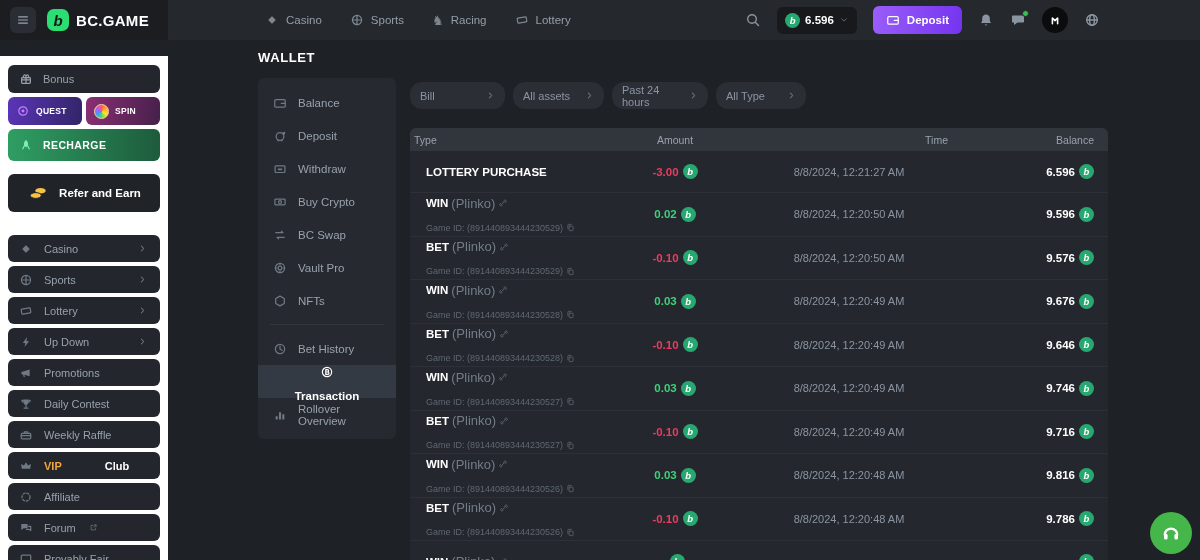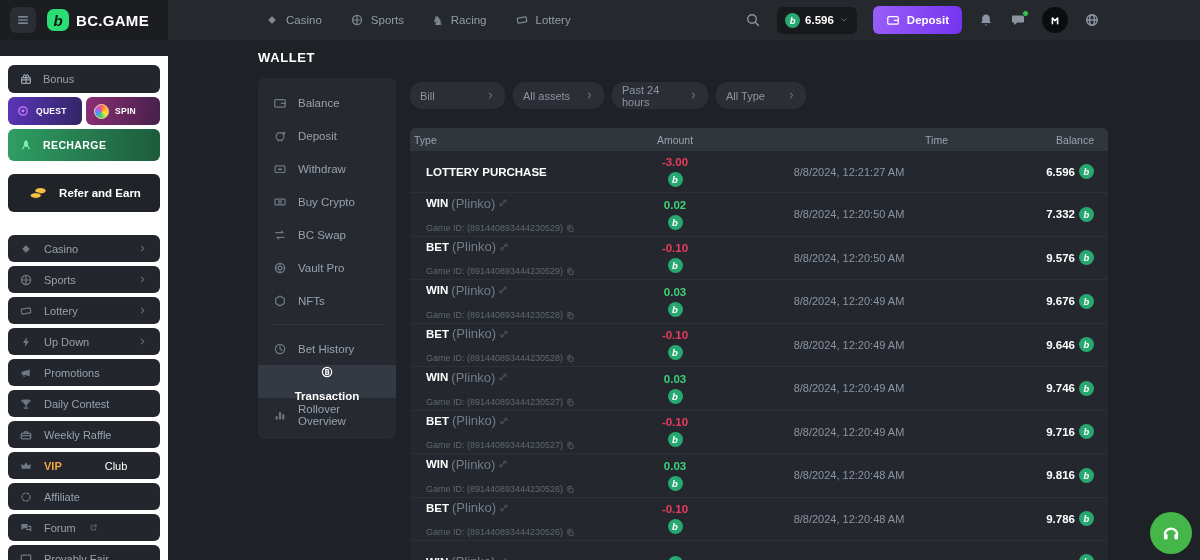--- a/index.html
+++ b/index.html
@@ -47,21 +47,21 @@
   .recharge .icn { color:#7ef0b2; }
   .refer { height:38px; border-radius:6px; background:#202328; display:flex; align-items:center; gap:10px; padding:0 10px; font-weight:700; font-size:11.5px; margin-bottom:23px; cursor:pointer;justify-content:center; }
   .refer .icn { color:#f7c244; }
   .refer .icn svg { width:22px; height:20px; }
   .smenu { display:flex; flex-direction:column; gap:4px; }
   .sitem { height:27px; background:#23262c; border-radius:6px; display:flex; align-items:center; gap:11px; padding:0 11px; color:#98a2ad; font-size:11px; cursor:pointer; }
   .sitem .icn { color:#6f7984; width:14px; }
   .sitem .chev { margin-left:auto; color:#6b7480; }
   .sitem .chev svg { width:9px; height:9px; }
   .sitem .pfx { color:#f3a63d; font-weight:800; margin-right:-7px; }
-  .sitem.vip .lbl { color:#fff; font-weight:400;padding-left:39px; }
+  .sitem.vip .lbl { color:#fff; font-weight:700;padding-left:39px; }
   .sitem .ext { color:#6b7480; }
   .sitem .ext svg { width:9px; height:9px; }
 
   
   .wallet-title { position:absolute; left:258px; top:50px; font-size:13px; font-weight:800; letter-spacing:.6px; }
   .wnav { position:absolute; left:258px; top:78px; width:138px; background:#26292f; border-radius:6px; padding:8px 0; }
   .witem { height:33px; display:flex; align-items:center; gap:11px; padding:0 15px; color:#98a2ad; font-size:11.5px; cursor:pointer; }
   .witem .icn { color:#6f7984; }
   .witem.active { background:#343a43; color:#fff; font-weight:700;flex-direction:column; }
   .witem.active .icn { color:#fff; }
@@ -79,23 +79,23 @@
   .thead { display:grid; grid-template-columns:190px 150px 1fr 160px; height:23px; align-items:center; background:#31353c; color:#9aa3ad; font-size:10.5px; }
   .th-type { padding-left:4px; } .th-amount { text-align:center; }
   .th-time { text-align:right; } .th-balance { text-align:right; padding-right:14px; }
   .trow { display:grid; grid-template-columns:190px 150px 1fr 160px; align-items:center; height:43.5px; border-bottom:1px solid rgba(255,255,255,.045); cursor:pointer; }
   .trow.simple { height:42px; }
   .c-type { padding-left:16px; }
   .tline { display:flex; align-items:center; gap:3px; }
   .t-main { font-size:11.5px; font-weight:700; white-space:nowrap; }
   .t-game { font-size:13px; color:#737d88; white-space:nowrap; }
   .lnk { color:#5f6872; } .lnk svg { width:10px; height:10px; }
-  .gline { display:flex; align-items:flex-end; gap:3px; margin-top:12px; color:#5f6872; font-size:9px; white-space:nowrap; }
+  .gline { display:flex; align-items:center; gap:3px; margin-top:12px; color:#5f6872; font-size:9px; white-space:nowrap; }
   .cpy { color:#5f6872; } .cpy svg { width:9px; height:9px; }
-  .c-amount { display:flex; align-items:center; justify-content:center; gap:4px; font-size:11.5px; font-weight:700;flex-direction:column; }
+  .c-amount { display:flex; align-items:center; justify-content:center; gap:4px; font-size:11.5px; font-weight:700; }
   .amt.pos { color:#3fd179; } .amt.neg { color:#ea3c5f; }
   .c-time { text-align:center; color:#8b95a1; font-size:11px; }
   .c-balance { display:flex; align-items:center; justify-content:flex-end; gap:4px; padding-right:14px; font-size:11.5px; font-weight:700; }
 
   .support { position:absolute; left:1150px; top:512px; width:42px; height:42px; border-radius:50%; background:#45b649; display:flex; align-items:center; justify-content:center; color:#fff; cursor:pointer; z-index:9; }
   .support svg { width:20px; height:20px; }
 </style>
 </head>
 <body>
 
@@ -567,21 +567,21 @@
               </svg>
             </span>
       </div>
     </div>
     <div class="c-amount">
       <span class="amt pos">0.02</span>
       <span class="coin">b</span>
     </div>
     <div class="c-time">8/8/2024, 12:20:50 AM</div>
     <div class="c-balance">
-      <span class="bal">7.332</span>
+      <span class="bal">9.596</span>
       <span class="coin">b</span>
     </div>
   </div>
       <div class="trow">
     <div class="c-type">
       <div class="tline">
         <span class="t-main">BET</span>
         <span class="t-game">(Plinko)</span>
         <span class="icn lnk">
               <svg viewBox="0 0 16 16">

